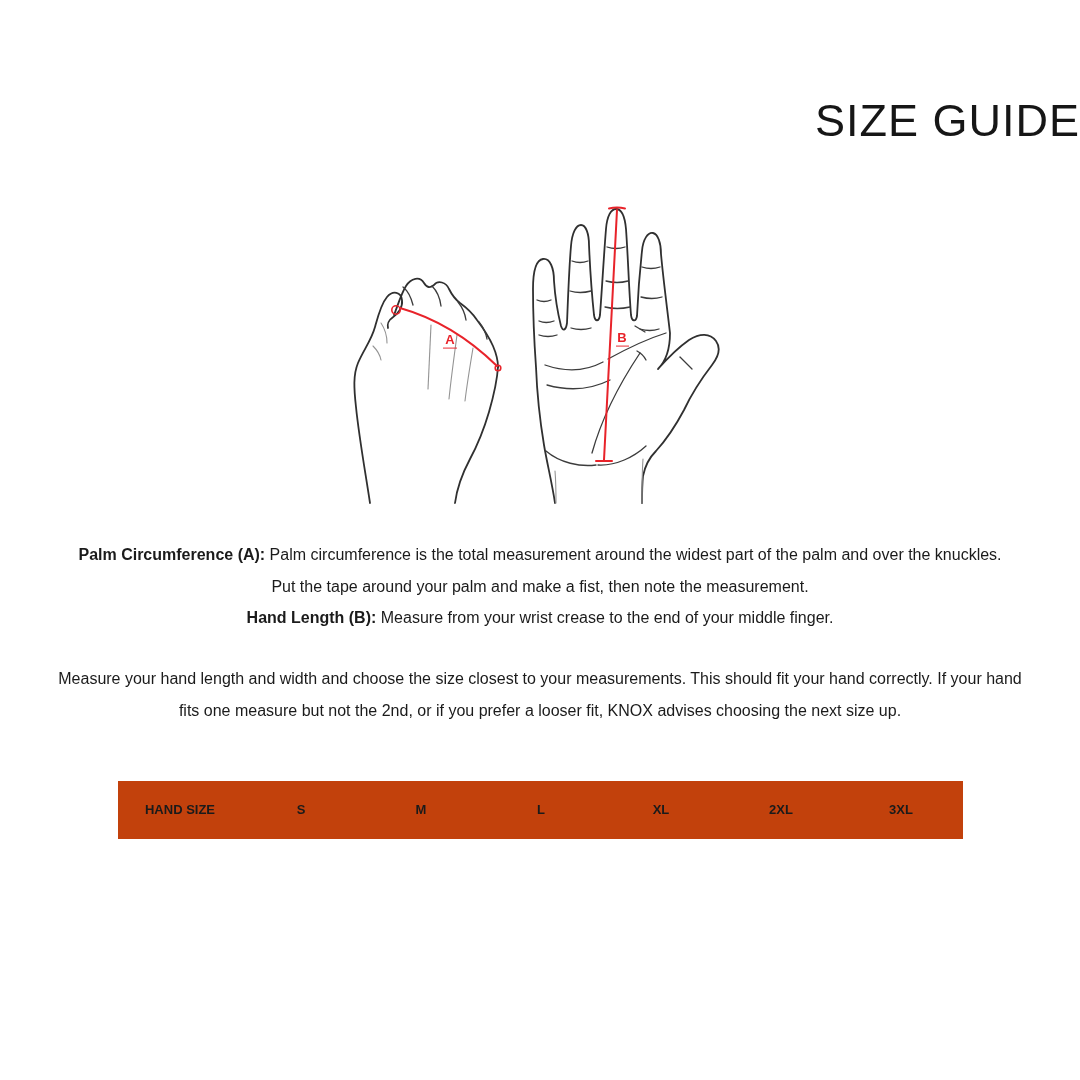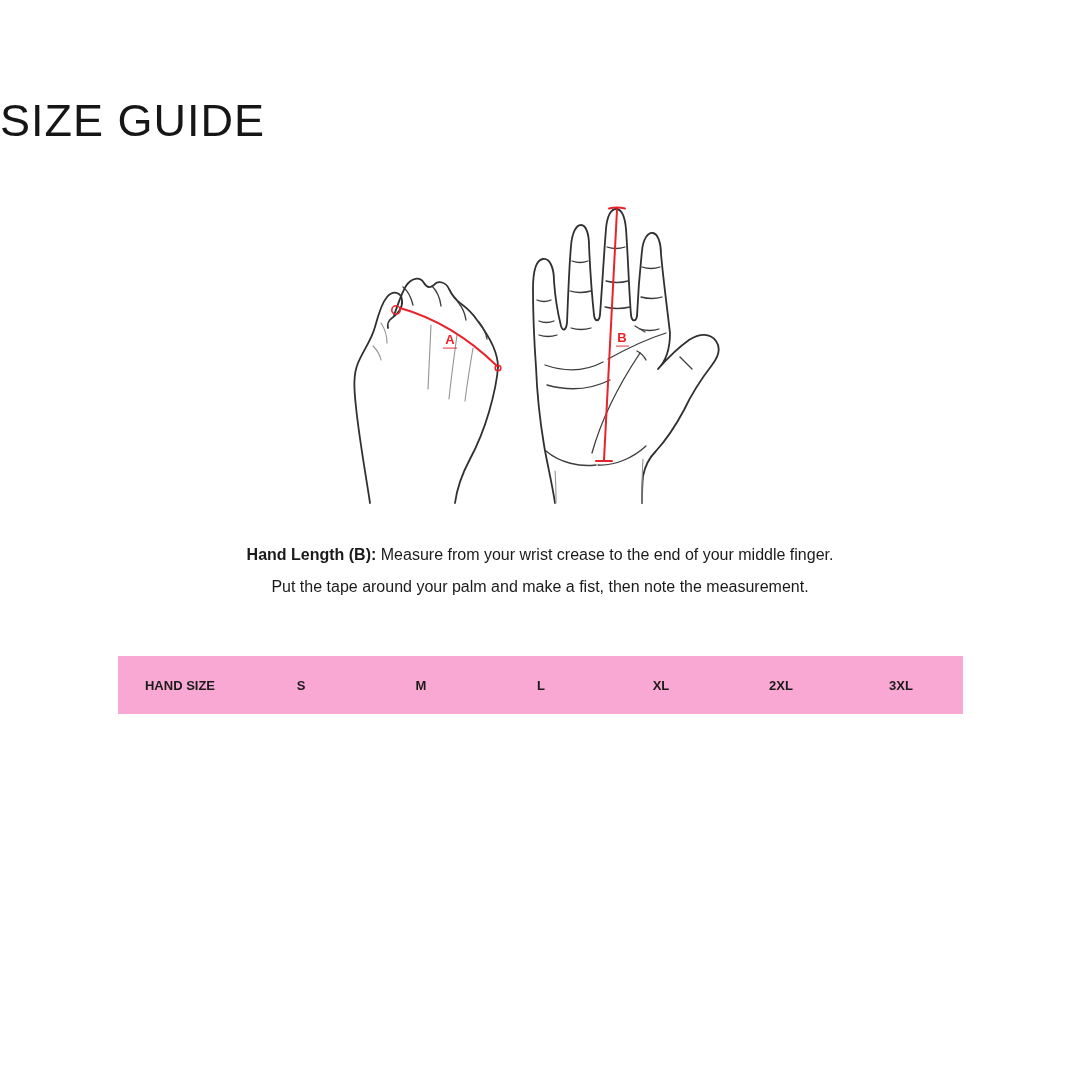--- a/index.html
+++ b/index.html
@@ -2,34 +2,34 @@
 <html><head>
 <meta charset="utf-8">
 <style>
   html,body{margin:0;padding:0;}
   body{
     width:1080px;height:1080px;background:#ffffff;
     font-family:"Liberation Sans", sans-serif;color:#1b1b1b;
     overflow:hidden;position:relative;
   }
   .page-title{
-    margin:0;padding-top:92px;text-align:left;
+    margin:0;padding-top:92px;text-align:right;
     font-size:45px;line-height:58px;font-weight:400;
     letter-spacing:1px;color:#161616;
   }
   .diagram-wrap{width:400px;height:310px;margin:45px auto 0;display:block;}
   .instructions{margin-top:34px;text-align:center;font-size:16px;line-height:31.5px;}
   .instructions .line{white-space:nowrap;}
   .advice{margin-top:29px;text-align:center;font-size:16px;line-height:32px;}
   .advice .line{white-space:nowrap;}
   b{font-weight:700;}
   .table-wrap{width:845px;margin:54px auto 0;}
   table.size-chart{
     width:845px;border-collapse:separate;border-spacing:3px;
-    background:#f9a8d4;table-layout:fixed;
+    background:#c2410c;table-layout:fixed;
   }
   table.size-chart th, table.size-chart td{
     font-size:13px;text-align:center;vertical-align:middle;padding:0;color:#1b1b1b;
   }
   table.size-chart thead th{font-weight:700;height:52px;background:transparent;}
   table.size-chart tbody th{font-weight:400;height:60px;background:transparent;}
   table.size-chart tbody td{font-weight:400;background:#ffffff;}
   svg .outline{fill:none;stroke:#303030;stroke-width:1.8;stroke-linecap:round;stroke-linejoin:round;}
   svg .crease{fill:none;stroke:#3c3c3c;stroke-width:1.3;stroke-linecap:round;}
   svg .lightline{fill:none;stroke:#949494;stroke-width:1.1;stroke-linecap:round;}
@@ -98,25 +98,28 @@
     <path class="lightline" d="M 303,264 C 302,278 302,294 302,308"></path>
     <path class="redline" d="M 277,15 L 264,265"></path>
     <path class="redline" d="M 269,13.5 Q 277,11.5 285,13.5"></path>
     <path class="redline" d="M 256,266 L 272,266"></path>
     <text class="redlabel" x="282" y="147" text-anchor="middle">B</text>
     <rect x="276" y="150.5" width="13" height="1.2" fill="#e8232a" opacity="0.8"></rect>
   </g>
 </svg>
 
 <section class="instructions">
+  <div class="line"><b>Palm Circumference (A):</b><span> Palm circumference is the total measurement around the widest part of the palm and over the knuckles.</span></div>
+  <div class="line">Put the tape around your palm and make a fist, then note the measurement.</div>
   <div class="line"><b>Hand Length (B):</b><span> Measure from your wrist crease to the end of your middle finger.</span></div>
-  <div class="line">Put the tape around your palm and make a fist, then note the measurement.</div>
 </section>
 
 <section class="advice">
+  <div class="line">Measure your hand length and width and choose the size closest to your measurements. This should fit your hand correctly. If your hand</div>
+  <div class="line">fits one measure but not the 2nd, or if you prefer a looser fit, KNOX advises choosing the next size up.</div>
 </section>
 
 <div class="table-wrap">
   <table class="size-chart">
     <colgroup>
       <col style="width:119px">
         <col style="width:117px">
         <col style="width:117px">
         <col style="width:117px">
         <col style="width:117px">

